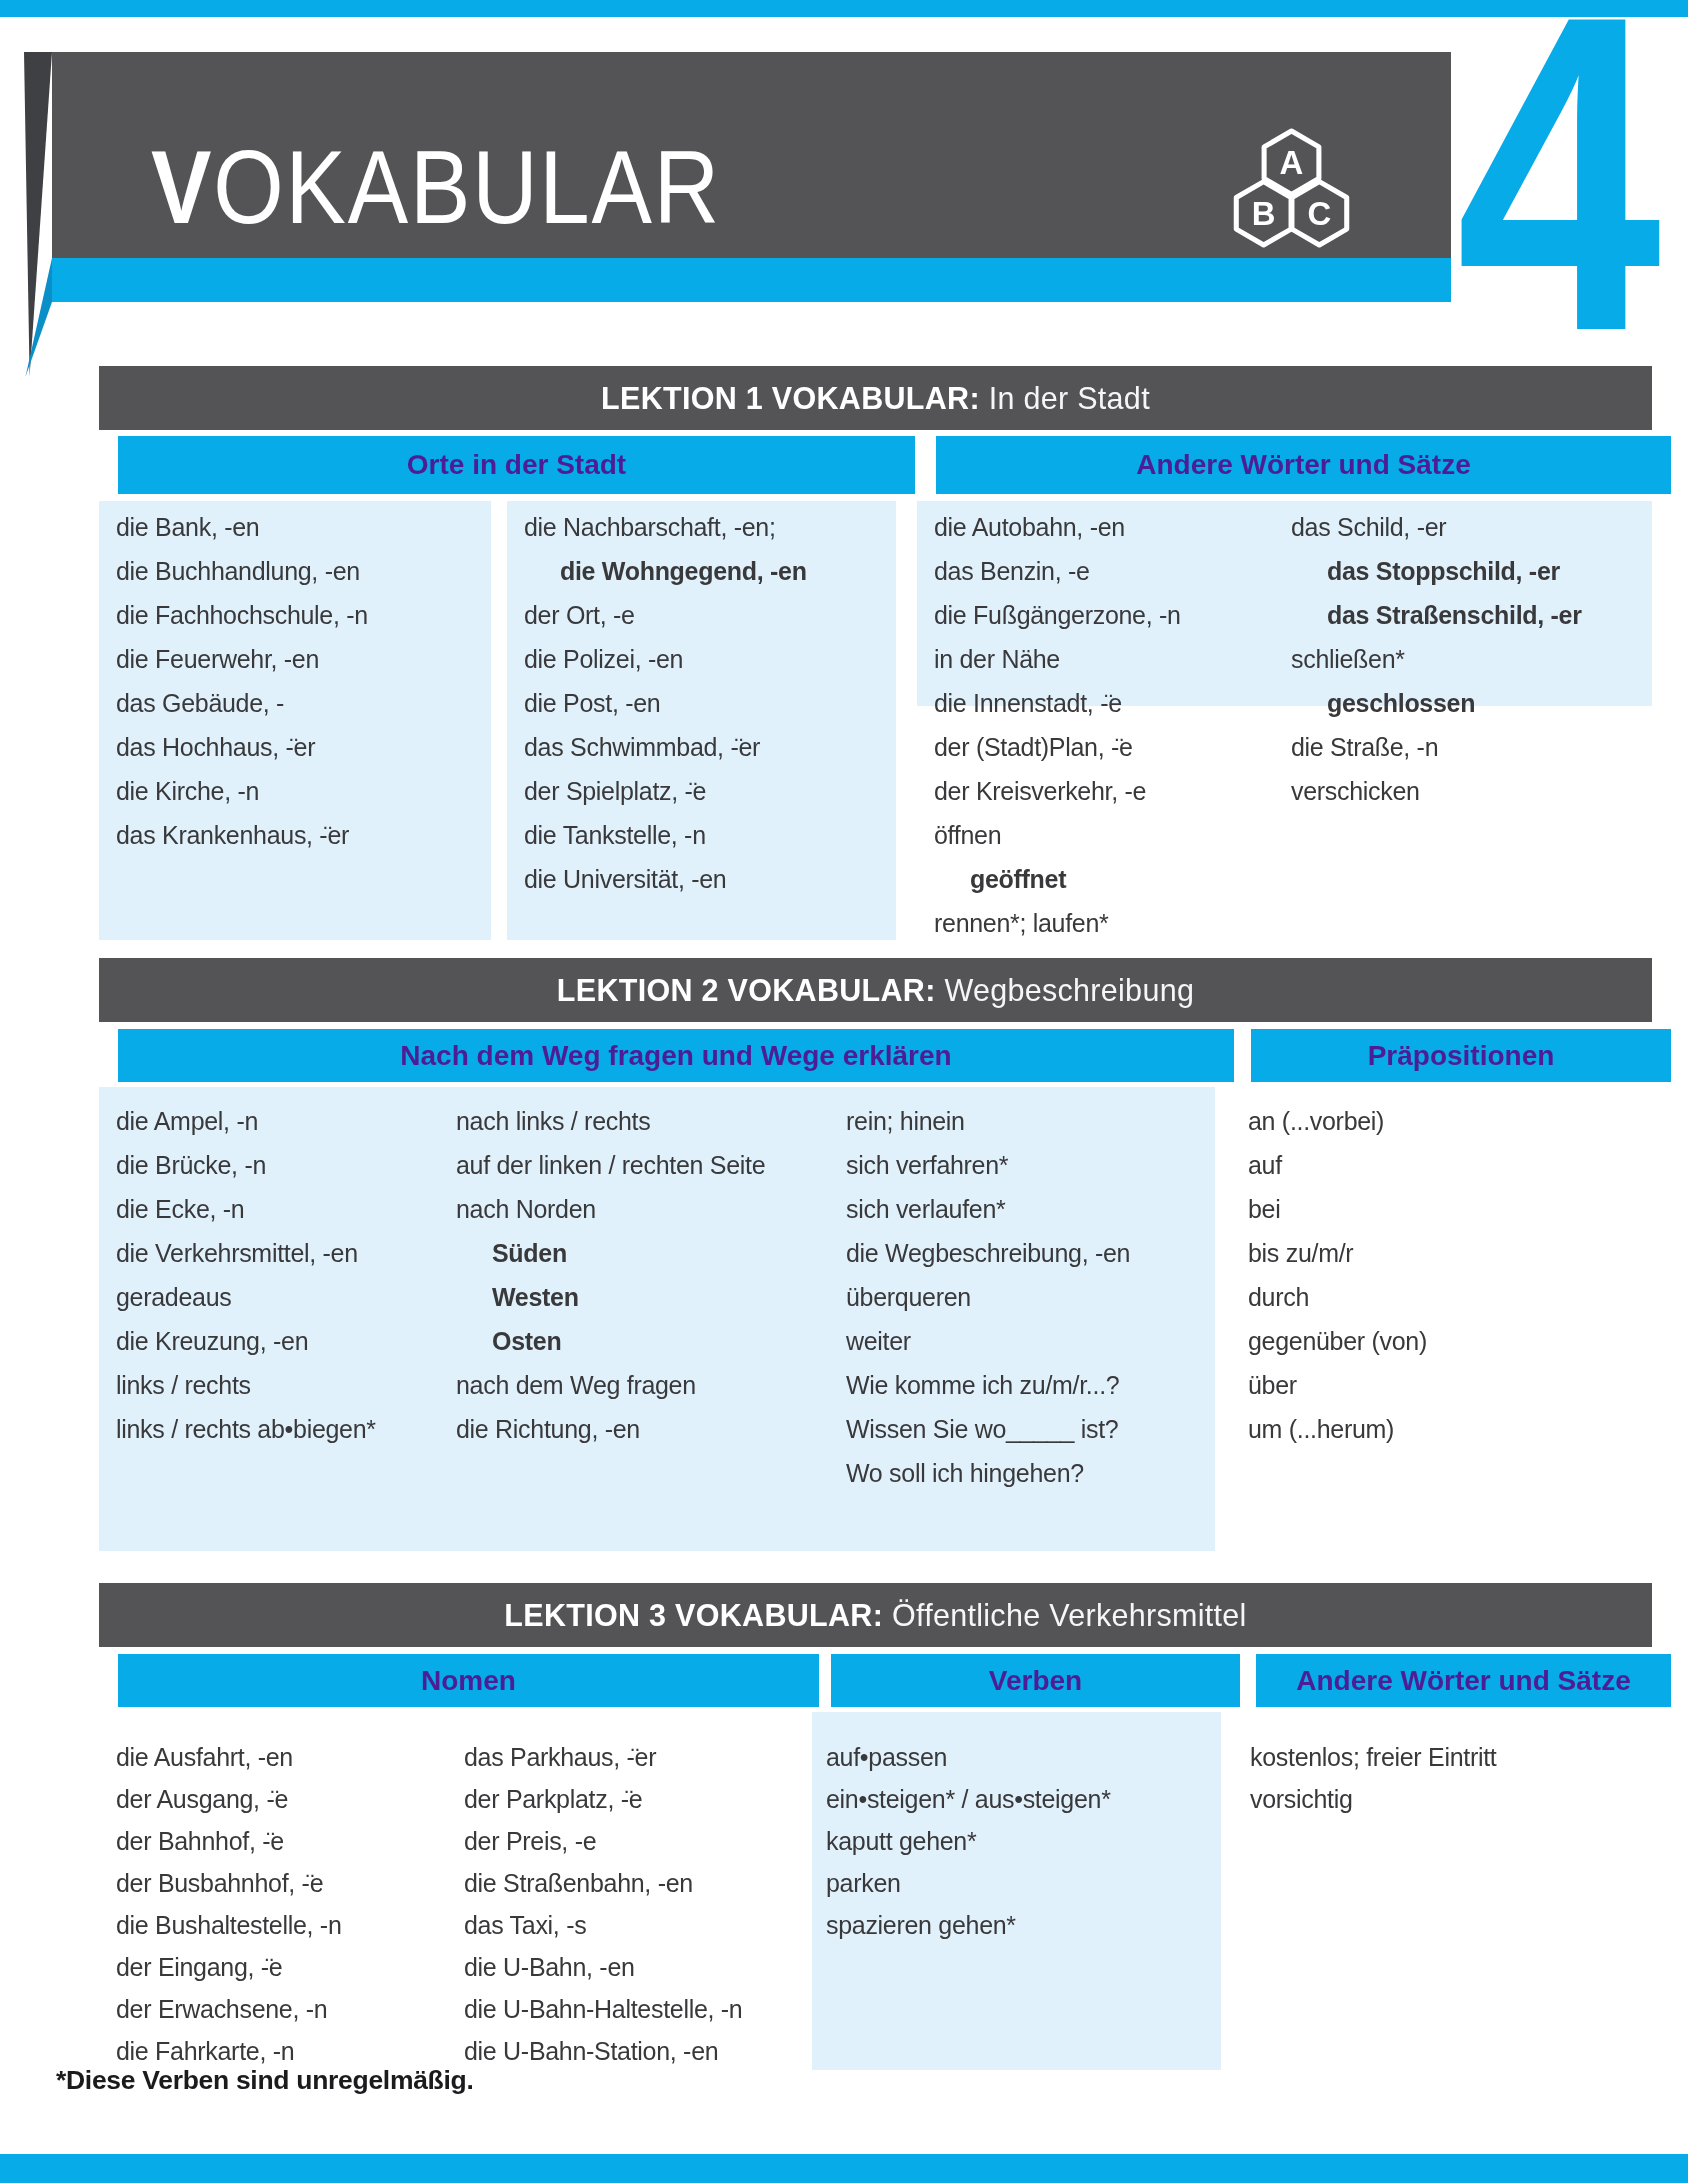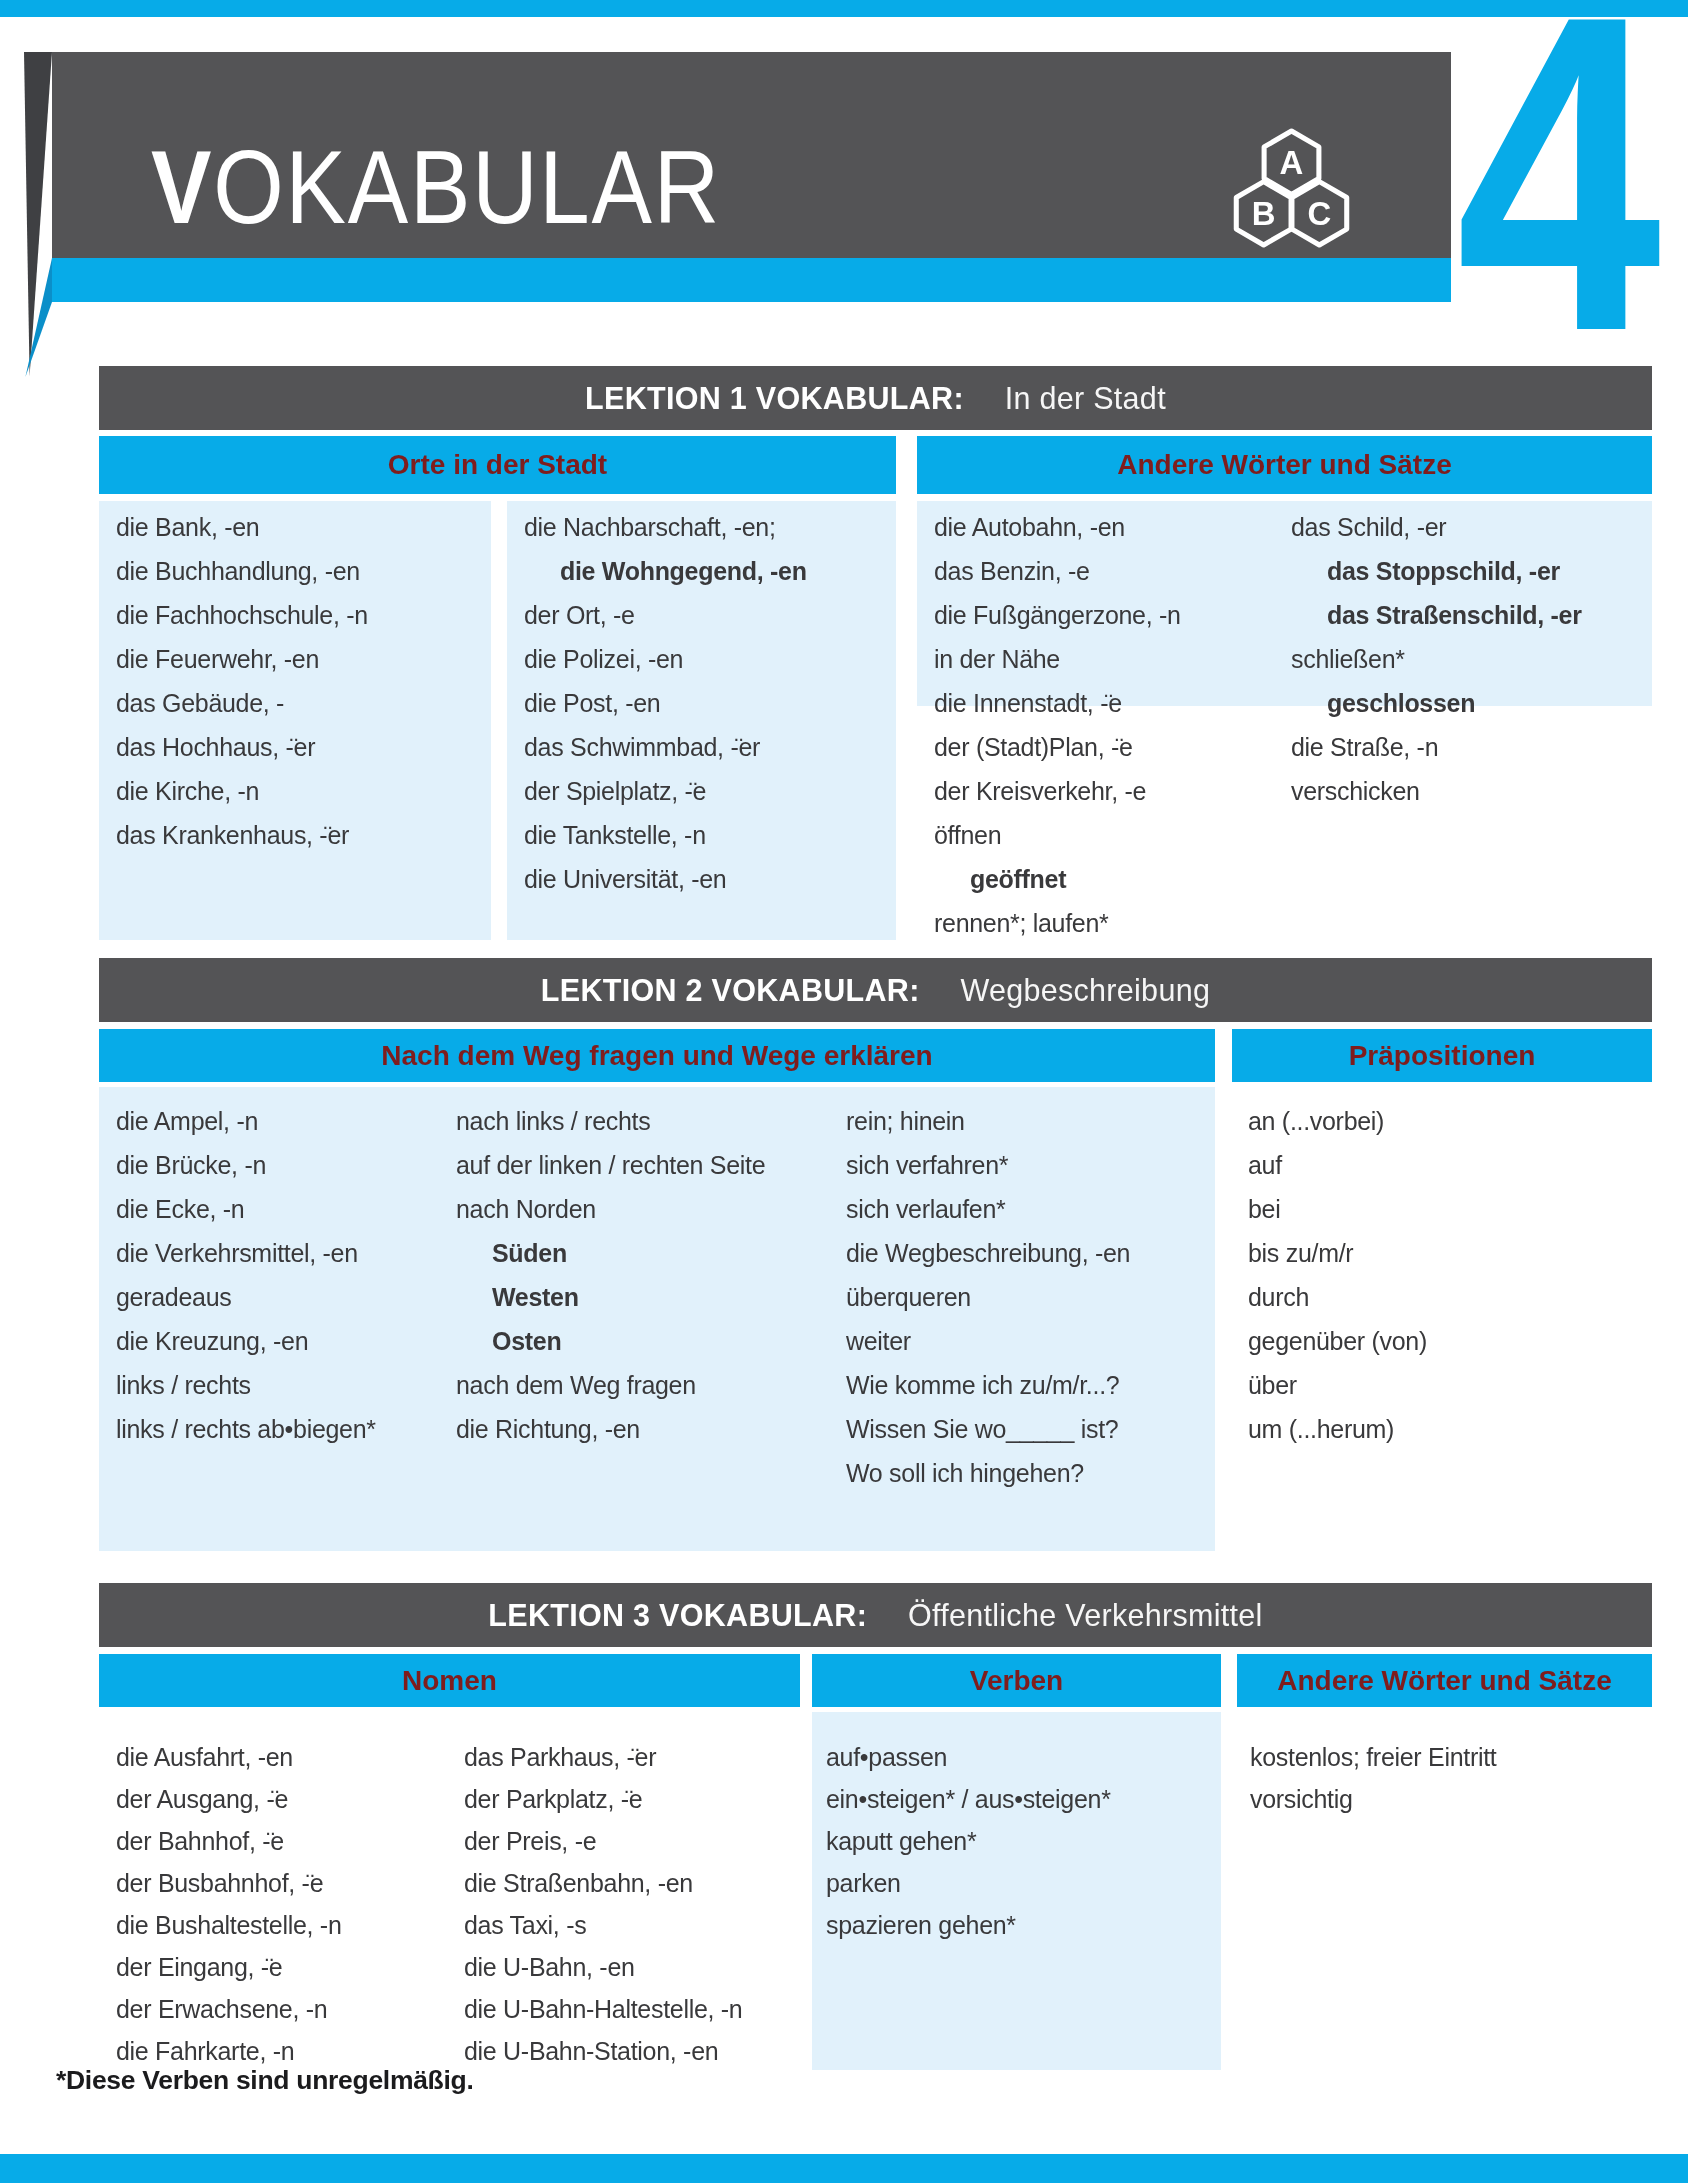--- a/index.html
+++ b/index.html
@@ -34,27 +34,27 @@
   .abc{position:absolute;left:1233px;top:126px;width:117px;height:124px;}
   .chapter{
     position:absolute;left:1456px;top:-52px;width:233px;color:var(--accent);
     font-size:450px;font-weight:800;line-height:1;transform:scaleX(0.82);transform-origin:left top;
   }
 
   
   .sec-bar{
     position:absolute;left:99px;width:1553px;height:64px;background:var(--dark);
     color:#fff;display:flex;align-items:center;justify-content:center;
-    font-size:30.5px;letter-spacing:0.3px;white-space:pre;gap:16px;
+    font-size:30.5px;letter-spacing:0.3px;white-space:pre;
   }
   .sec-bar .b{font-weight:700;}
   .sec-bar .r{font-weight:400;opacity:.95;}
   .col-head{
-    position:absolute;background:var(--accent);color:#7f1d1d;font-weight:700;font-size:28px;
-    display:flex;align-items:center;justify-content:center;text-align:right;height:58px;
+    position:absolute;background:var(--accent);color:#4c1d95;font-weight:700;font-size:28px;
+    display:flex;align-items:center;justify-content:center;text-align:right;height:58px;margin-left:19px;
   }
   .panel{position:absolute;background:var(--panel);}
   .vlist{position:absolute;font-size:25px;letter-spacing:-0.3px;color:var(--ink);}
   .vlist .vitem{height:44px;line-height:44px;white-space:nowrap;}
   .vlist.tight .vitem{height:42px;line-height:42px;}
   .vlist .ind{padding-left:36px;font-weight:bold;}
   .footnote{position:absolute;left:56px;top:2065px;font-size:26.5px;font-weight:700;color:#1B1B1D;letter-spacing:-0.3px;}
 </style>
 </head>
 <body>

